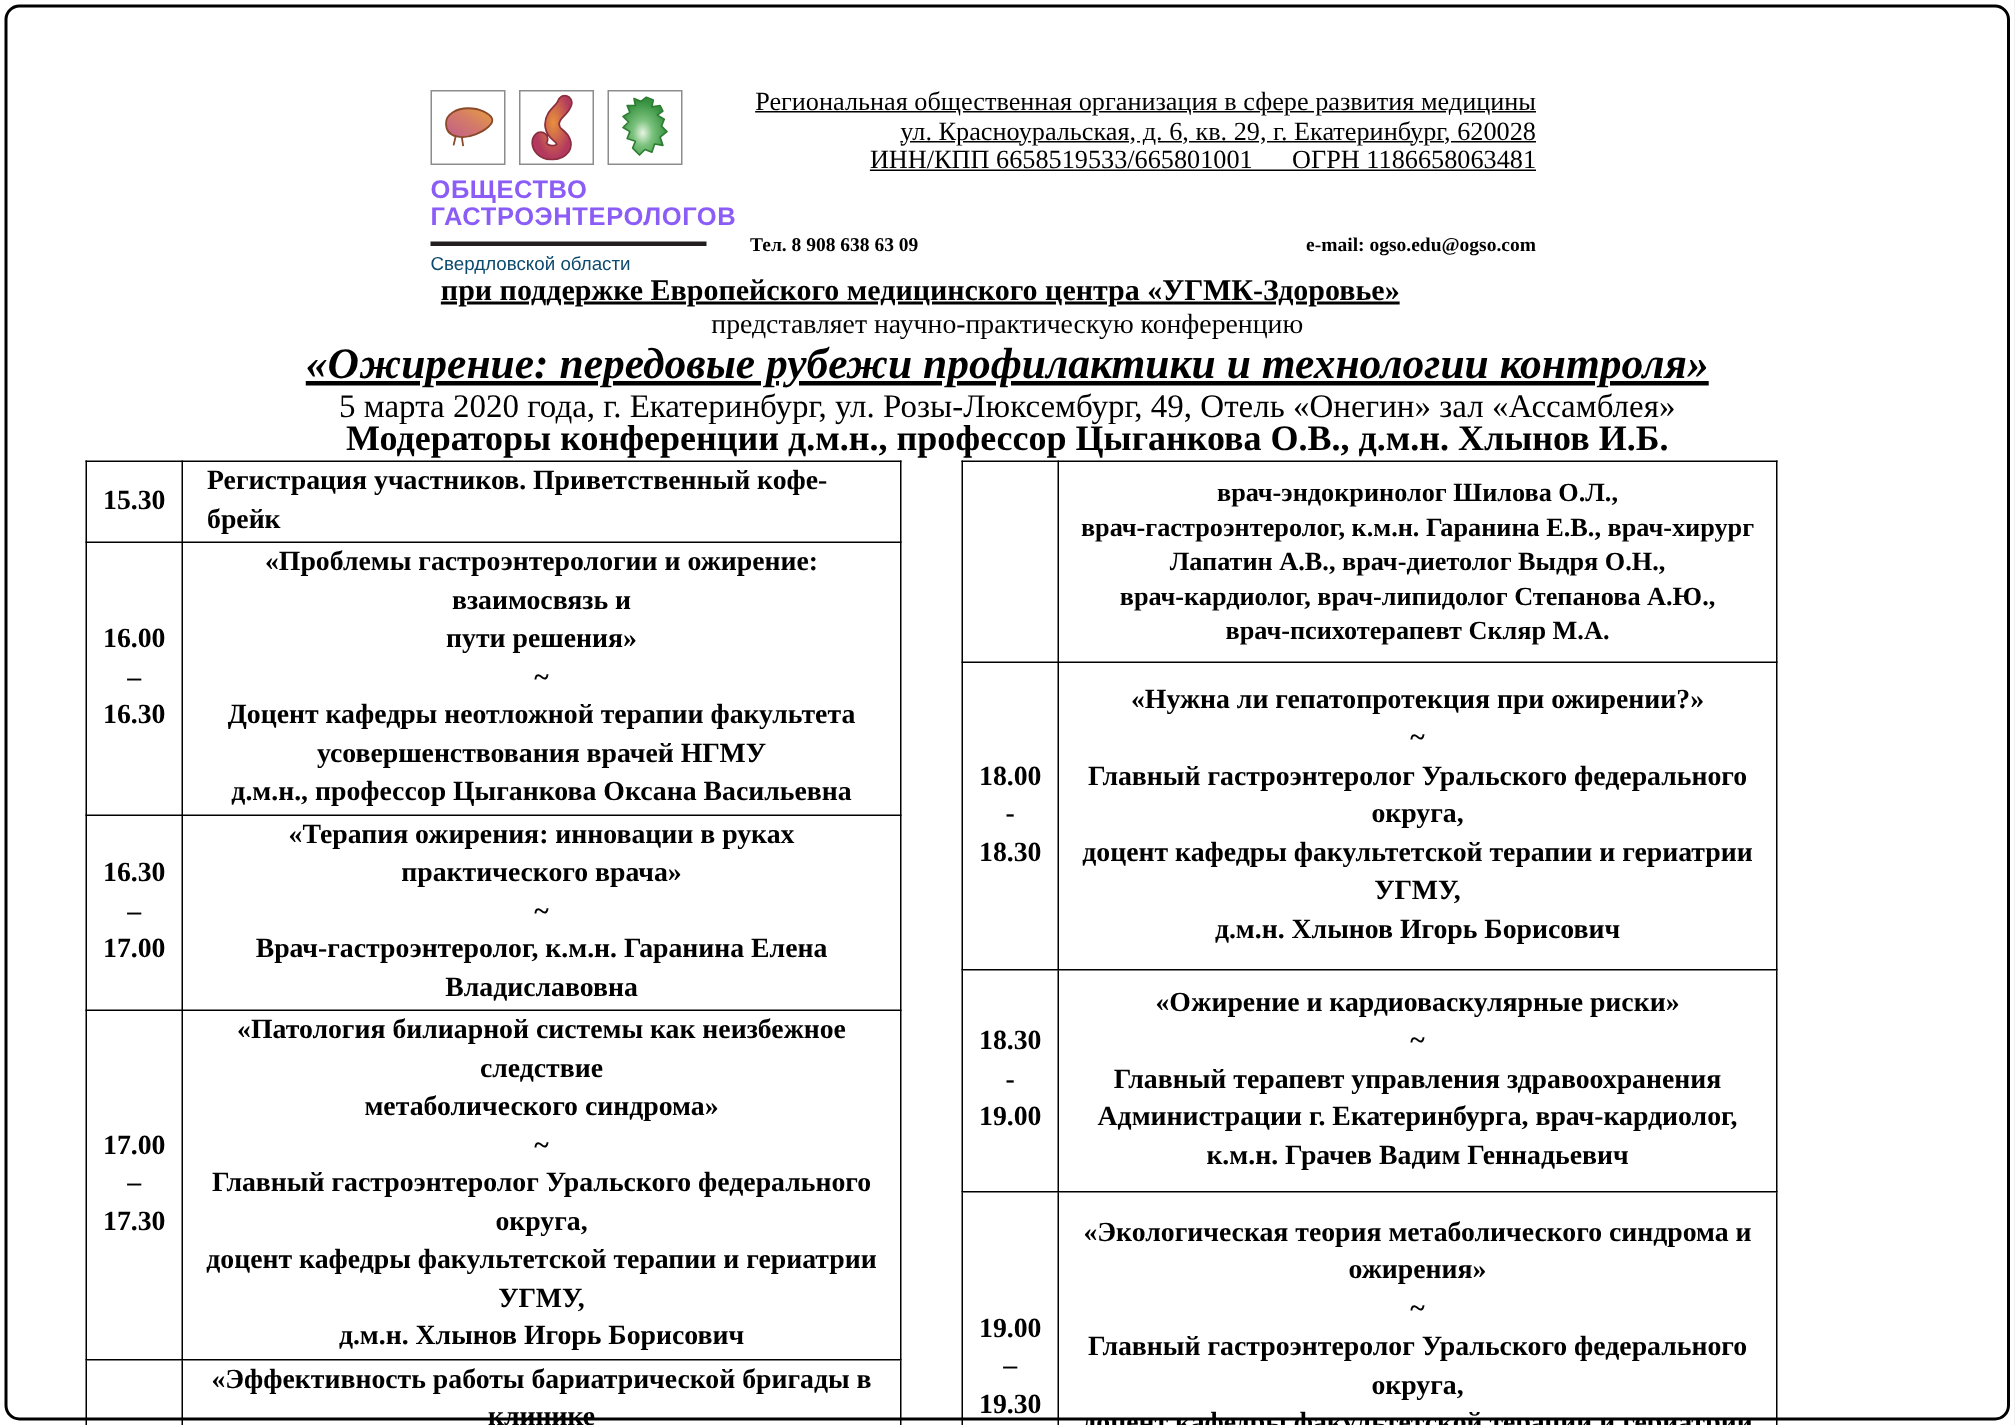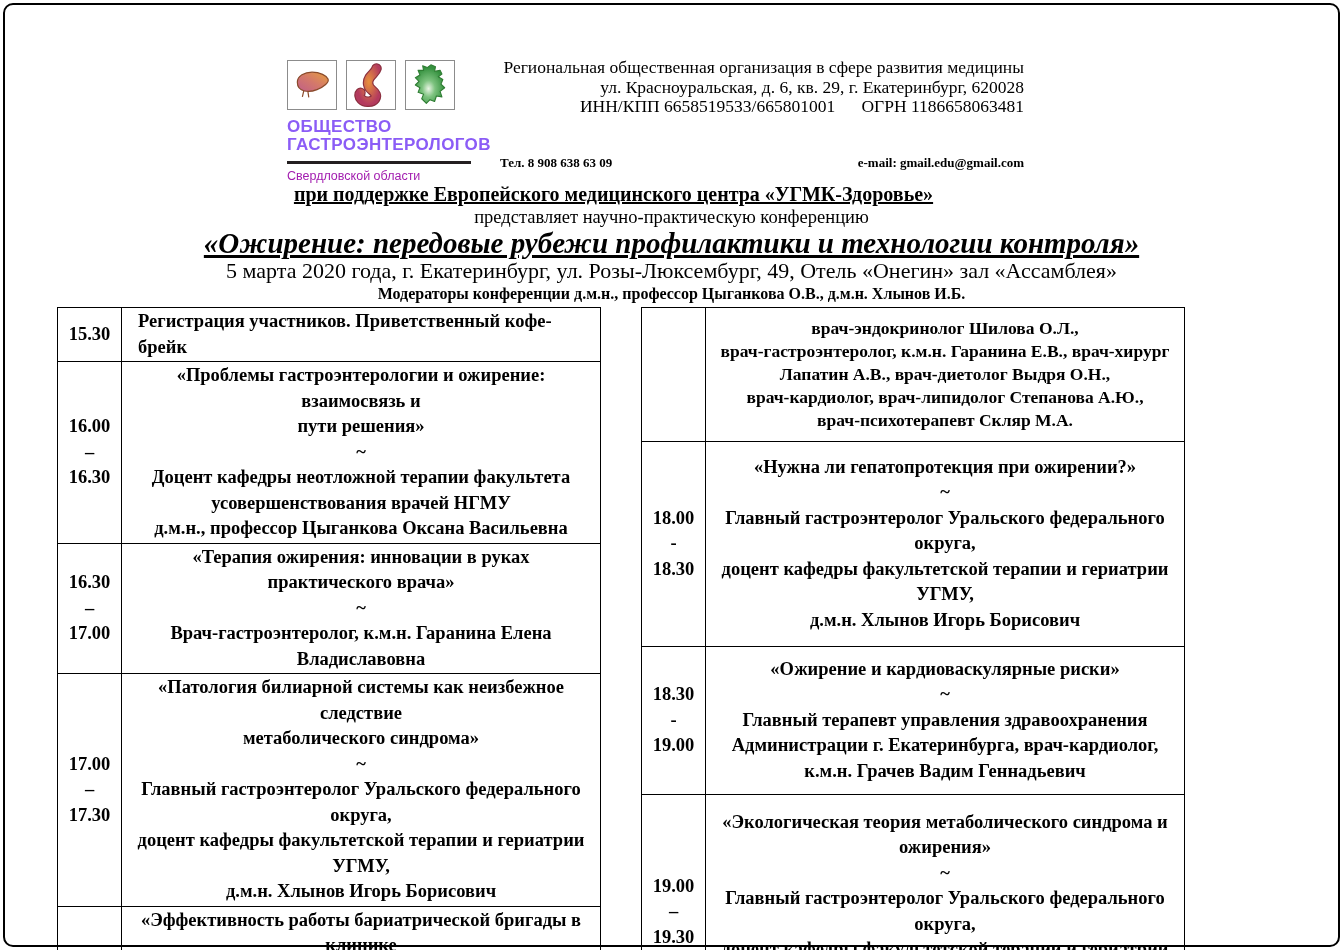--- a/index.html
+++ b/index.html
@@ -9,38 +9,38 @@
 
   
   .logo-block{position:absolute;left:287px;top:60px;width:190px;
               font-family:"Liberation Sans",sans-serif;}
   .logo-icons{display:flex;gap:9px;}
   .logo-box{width:50px;height:50px;border:1px solid #8c8c8c;background:#fff;
             display:flex;align-items:center;justify-content:center;box-sizing:border-box;}
   .logo-title{margin-top:8px;font-weight:bold;font-size:17px;line-height:18px;
               color:#8b5cf6;letter-spacing:.4px;}
   .logo-rule{height:3px;background:#231f20;margin-top:7px;width:184px;}
-  .logo-sub{margin-top:5px;font-size:12.5px;color:#a21caf;}
+  .logo-sub{margin-top:5px;font-size:12.5px;color:#0c4a6e;}
 
   
   .org-info{position:absolute;left:500px;top:58px;width:524px;text-align:right;
-            font-size:17.5px;line-height:19.5px;}
+            font-size:17.5px;line-height:19.5px;text-decoration:underline;}
   .org-info .b{font-weight:bold;}
   .contact-row{position:absolute;left:500px;top:155px;width:524px;display:flex;
                justify-content:space-between;font-weight:bold;font-size:13px;}
 
   
   .intro{position:absolute;left:0;top:182px;width:1343px;text-align:center;}
   .support{font-size:20px;font-weight:bold;text-decoration:underline;
            position:relative;left:-58px;line-height:24px;}
   .presents{font-size:18.5px;line-height:22px;}
   .conf-title{font-size:29px;font-weight:bold;font-style:italic;line-height:31px;
               text-decoration:underline;text-decoration-thickness:2.5px;}
   .date-line{font-size:22px;line-height:23px;}
-  .mods{font-size:16px;font-weight:bold;line-height:23px;text-align:center;}
+  .mods{font-size:24px;font-weight:bold;line-height:23px;text-align:center;}
 
   
   .tables{position:absolute;left:57px;top:307px;display:flex;gap:40px;}
   table.sched{border-collapse:collapse;table-layout:fixed;width:544px;font-weight:bold;}
   table.sched td{border:1.5px solid #000;font-size:18.5px;line-height:25.5px;
      vertical-align:middle;padding:1px 6px;white-space:pre-line;box-sizing:border-box;}
   td.t{text-align:center;padding:1px 0;}
   td.c{text-align:center;}
   td.c.al{text-align:left;padding-left:16px;}
   tr.lh0{height:24px;} tr.lh1{height:158px;} tr.lh2{height:82px;}
@@ -104,21 +104,21 @@
     <div class="logo-sub">Свердловской области</div>
   </div>
 
   <div class="org-info">
     <div>Региональная общественная организация в сфере развития медицины</div>
     <div>ул. Красноуральская, д. 6, кв. 29, г. Екатеринбург, 620028</div>
     <div>ИНН/КПП 6658519533/665801001&nbsp;&nbsp;&nbsp;&nbsp;&nbsp;&nbsp;ОГРН 1186658063481</div>
   </div>
   <div class="contact-row">
     <span>Тел. 8 908 638 63 09</span>
-    <span>e-mail: gmail.edu@gmail.com</span>
+    <span>e-mail: ogso.edu@ogso.com</span>
   </div>
 
   <div class="intro">
     <div class="support">при поддержке Европейского медицинского центра «УГМК-Здоровье»</div>
     <div class="presents">представляет научно-практическую конференцию</div>
     <div class="conf-title">«Ожирение: передовые рубежи профилактики и технологии контроля»</div>
     <div class="date-line">5 марта 2020 года, г. Екатеринбург, ул. Розы-Люксембург, 49, Отель «Онегин» зал «Ассамблея»</div>
     <div class="mods">Модераторы конференции д.м.н., профессор Цыганкова О.В., д.м.н. Хлынов И.Б.</div>
   </div>
 

